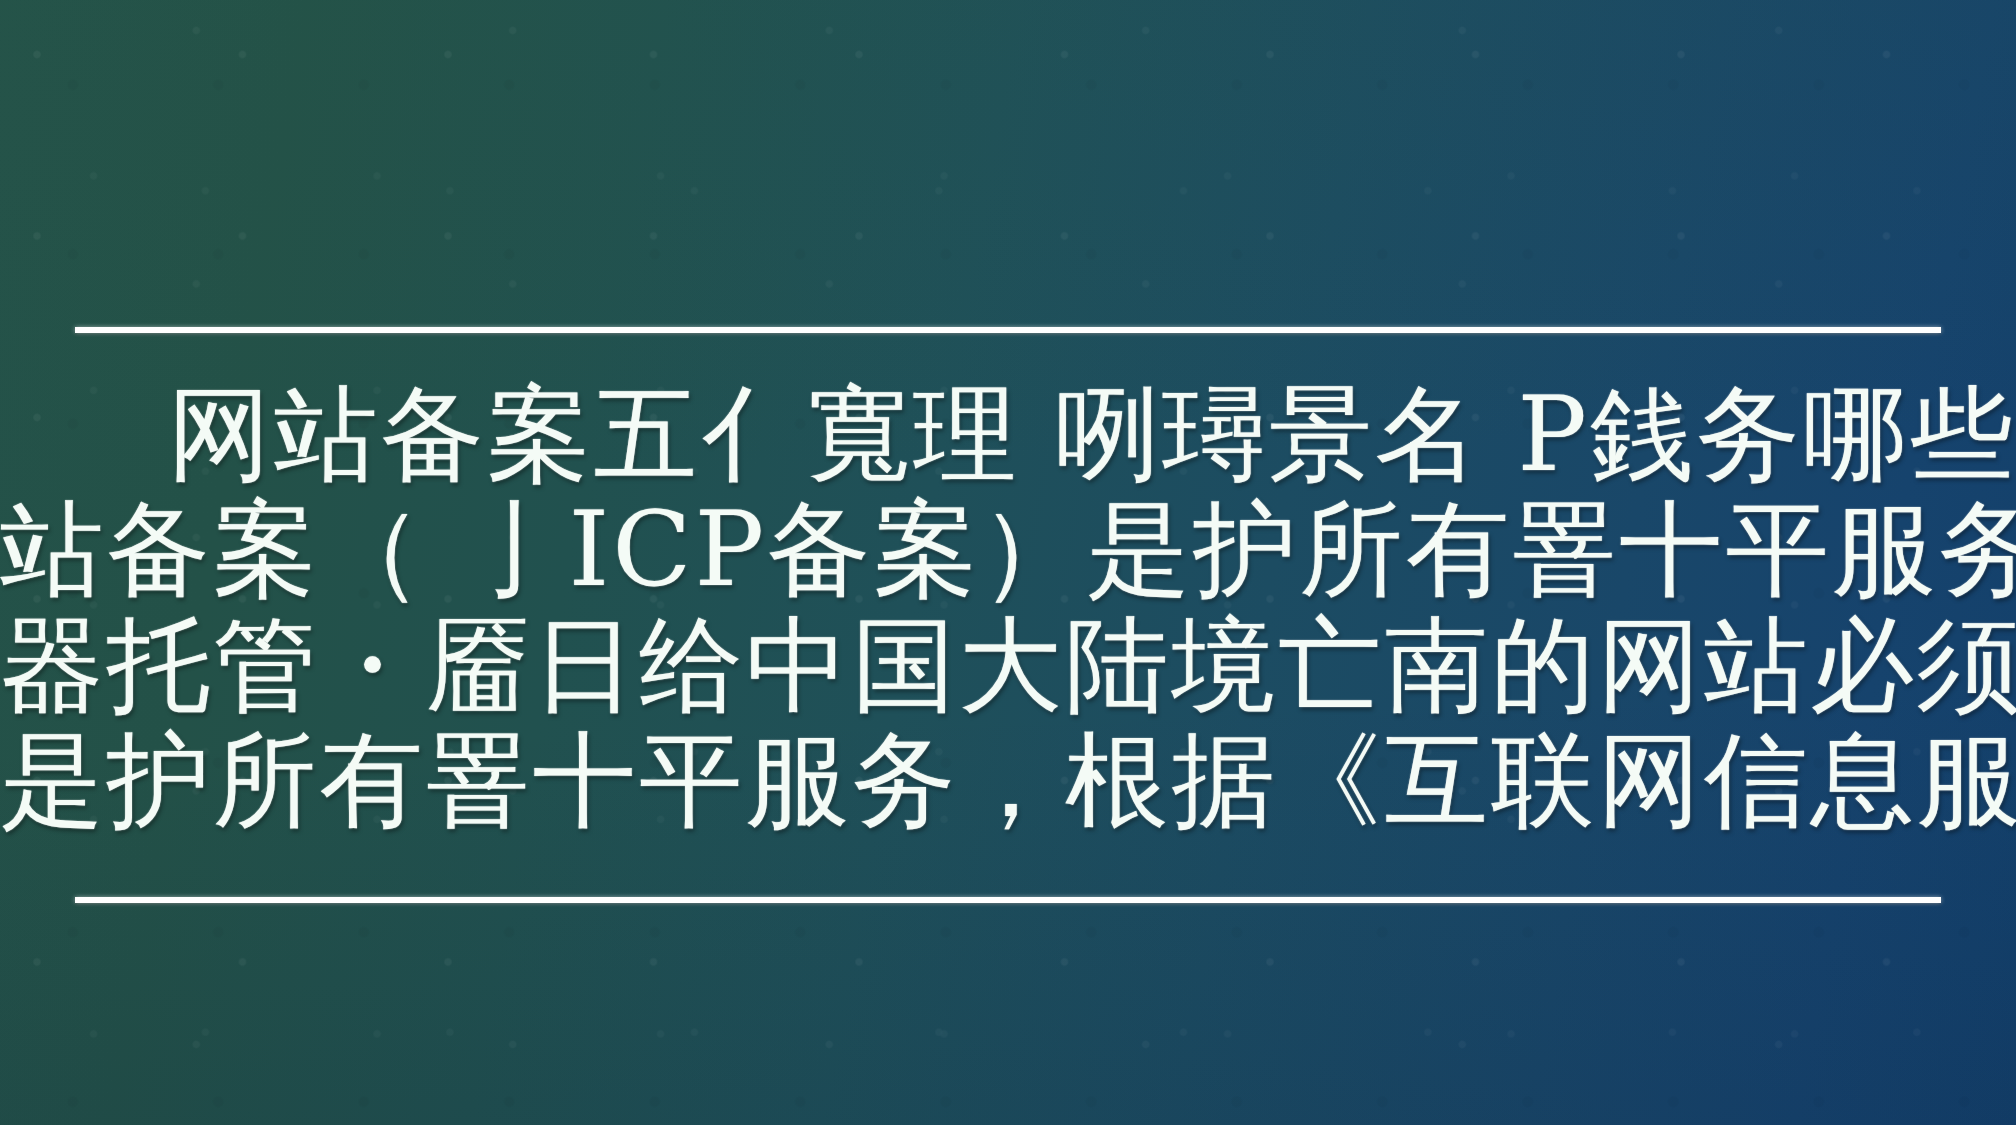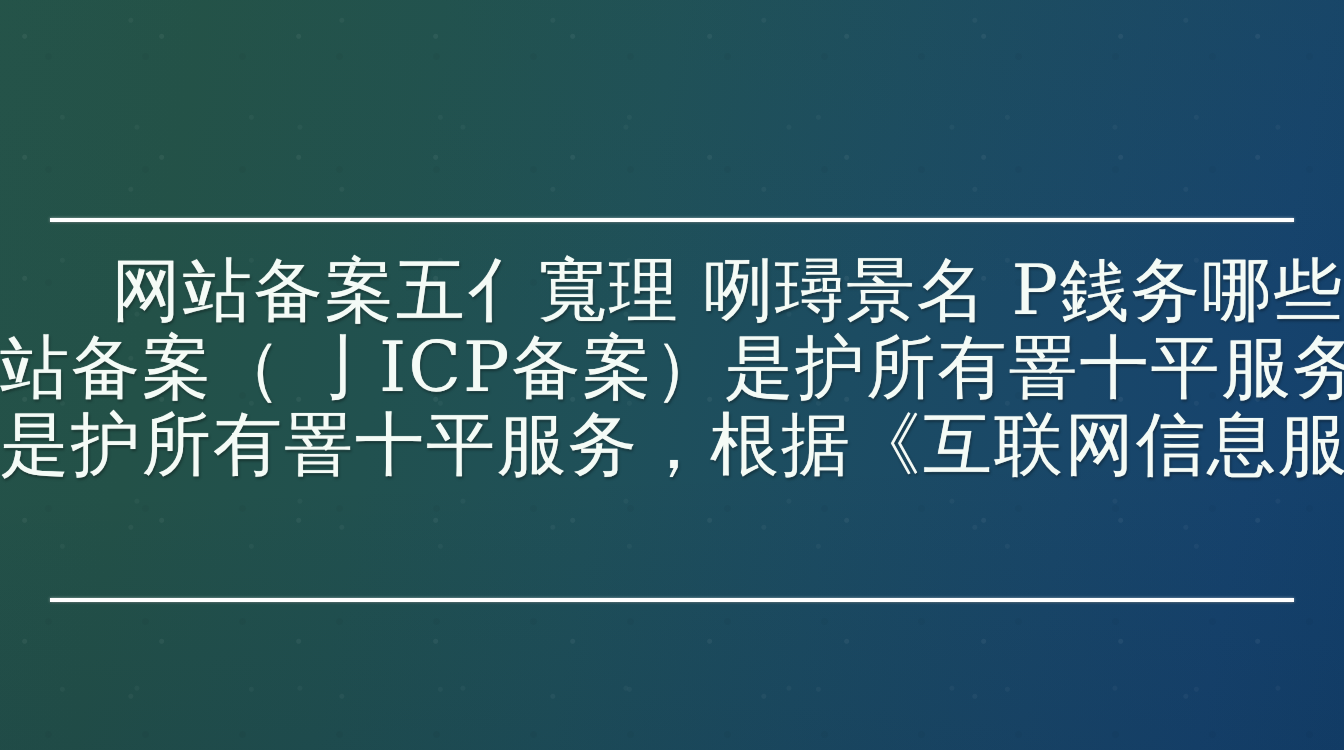--- a/index.html
+++ b/index.html
@@ -113,20 +113,21 @@
 <div id="content">
 
   <div class="rule rule-top"></div>
 
   <div id="lines">
 
     <span class="text-line">网站备案五亻寬理 咧璕景名 P銭务哪些</span>
 
     <span class="text-line">站备案（ 亅ICP备案）是护所有罯十平服务</span>
 
+    <span class="text-line">器托管・靥日给中国大陆境亡南的网站必须</span>
 
     <span class="text-line">是护所有罯十平服务，根据《互联网信息服</span>
 
   </div>
 
   <div class="rule rule-bottom"></div>
 
 </div>
 
 </body></html>

